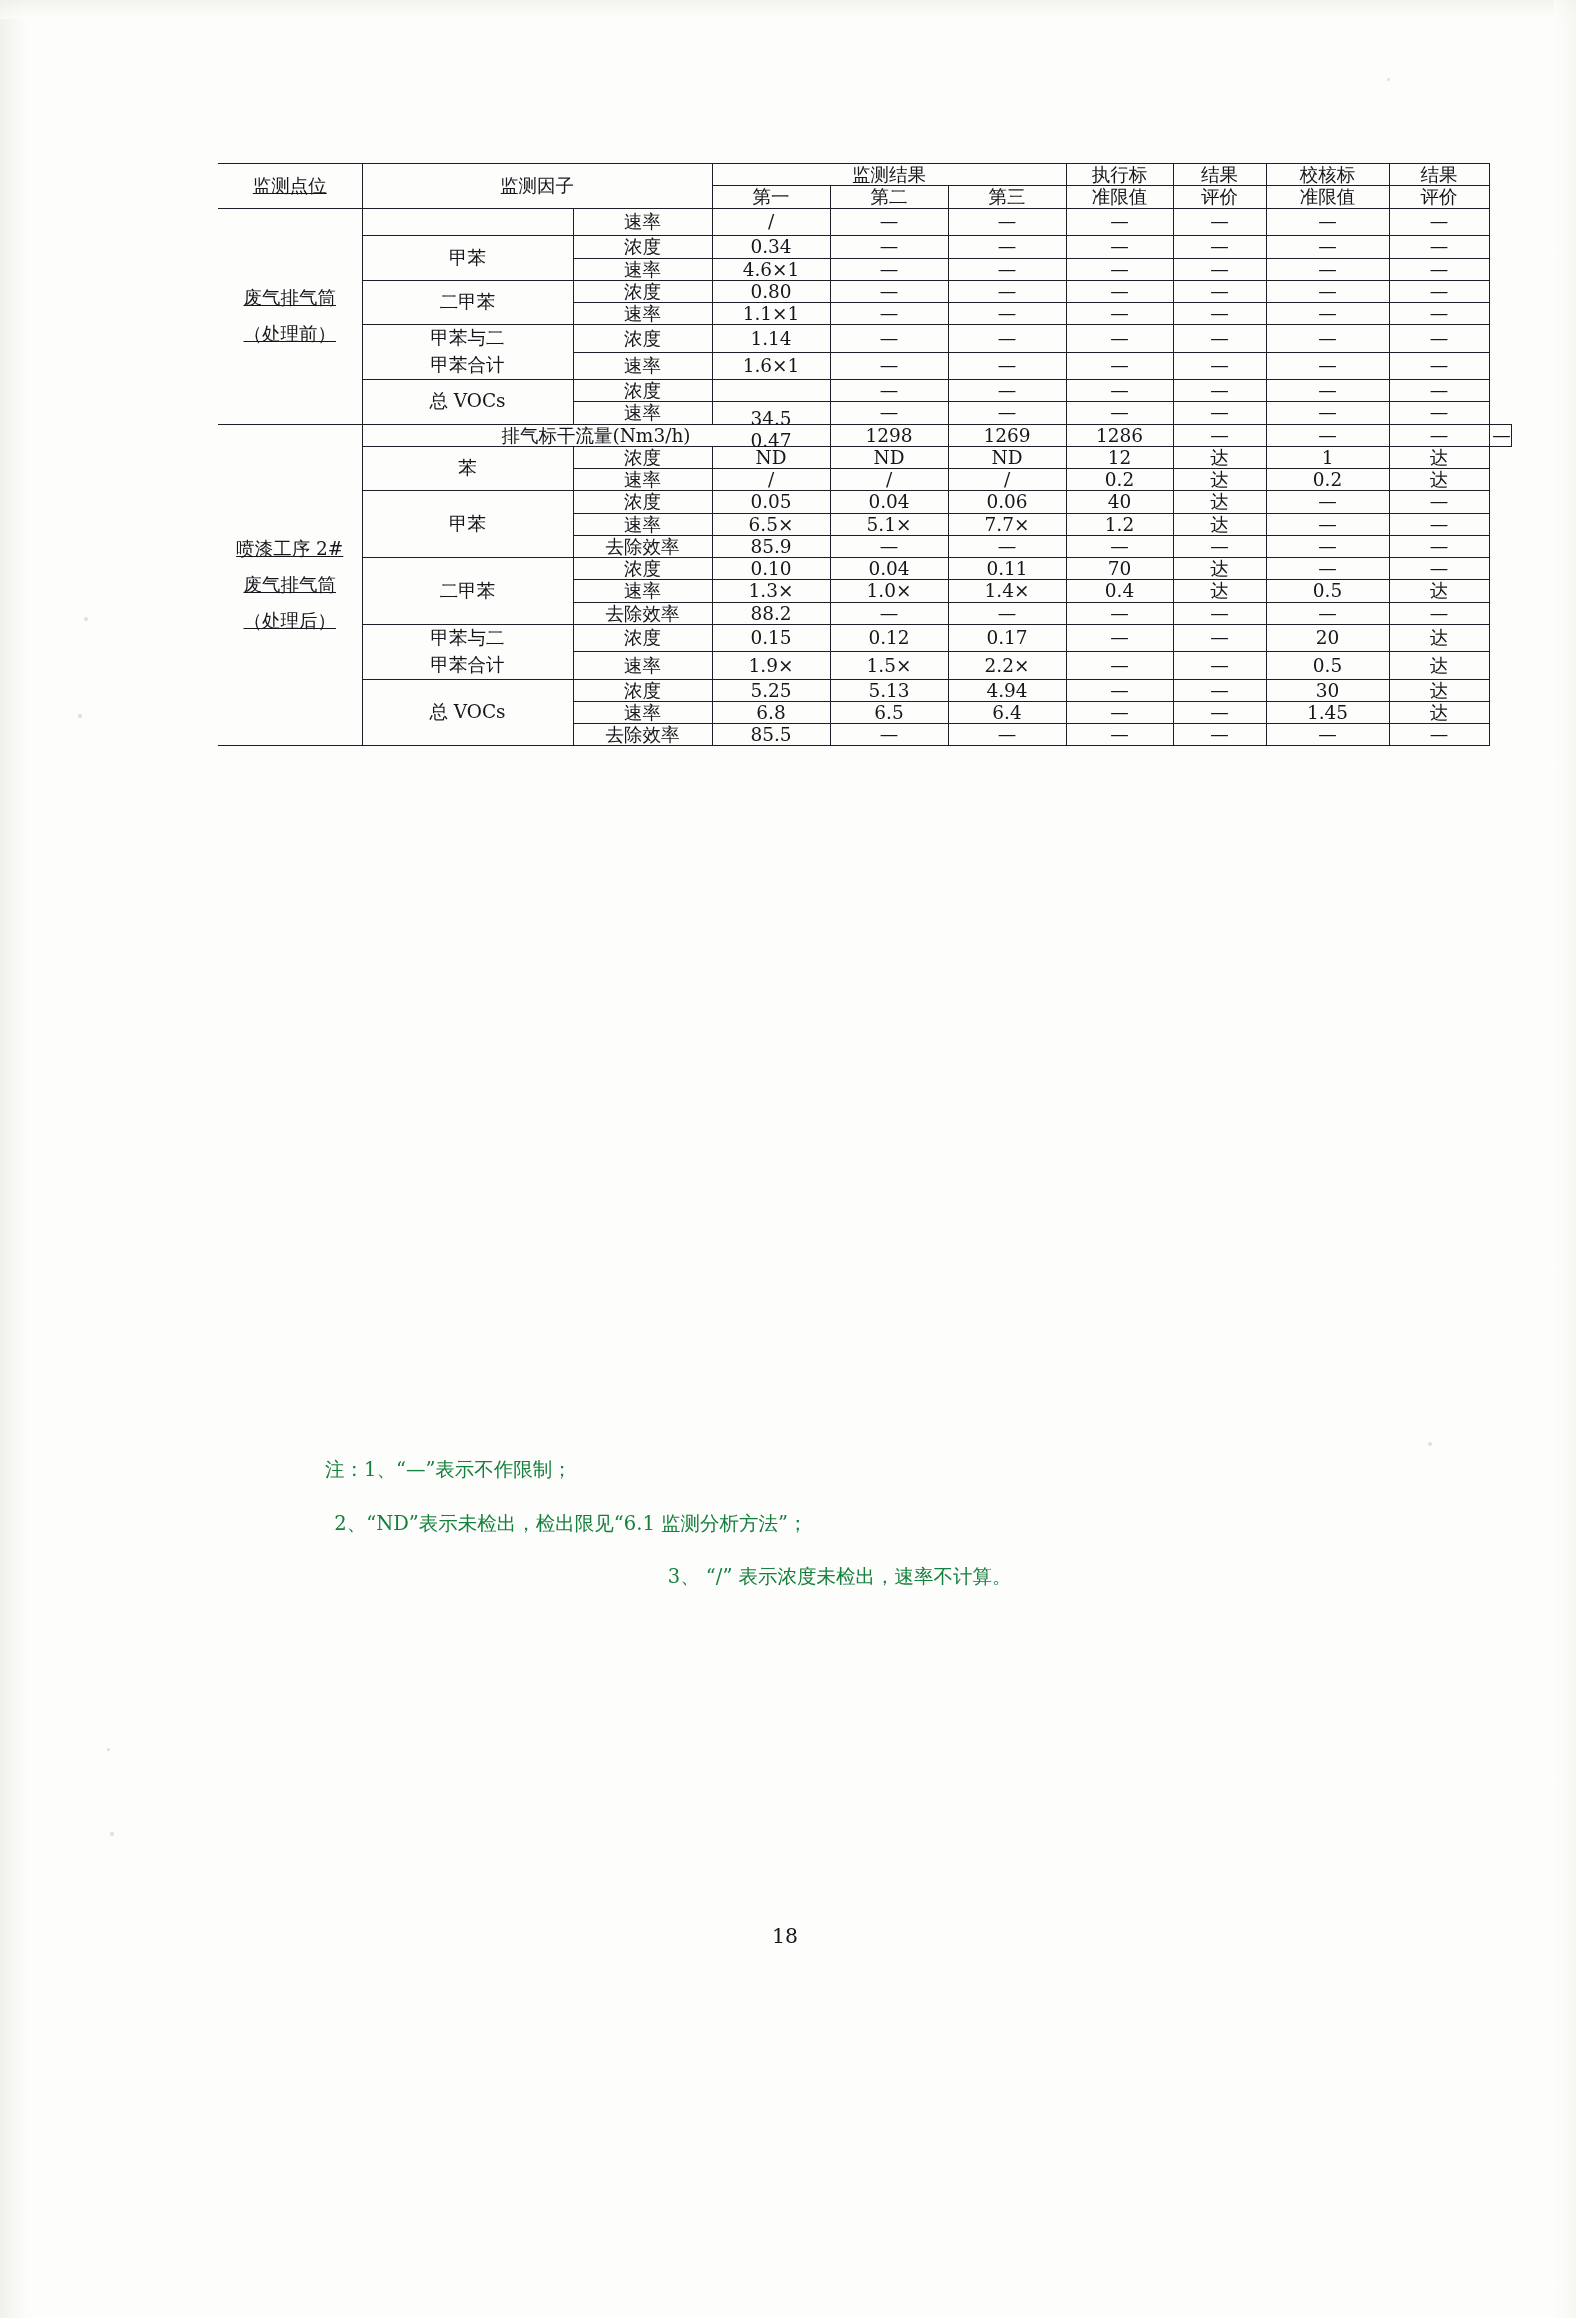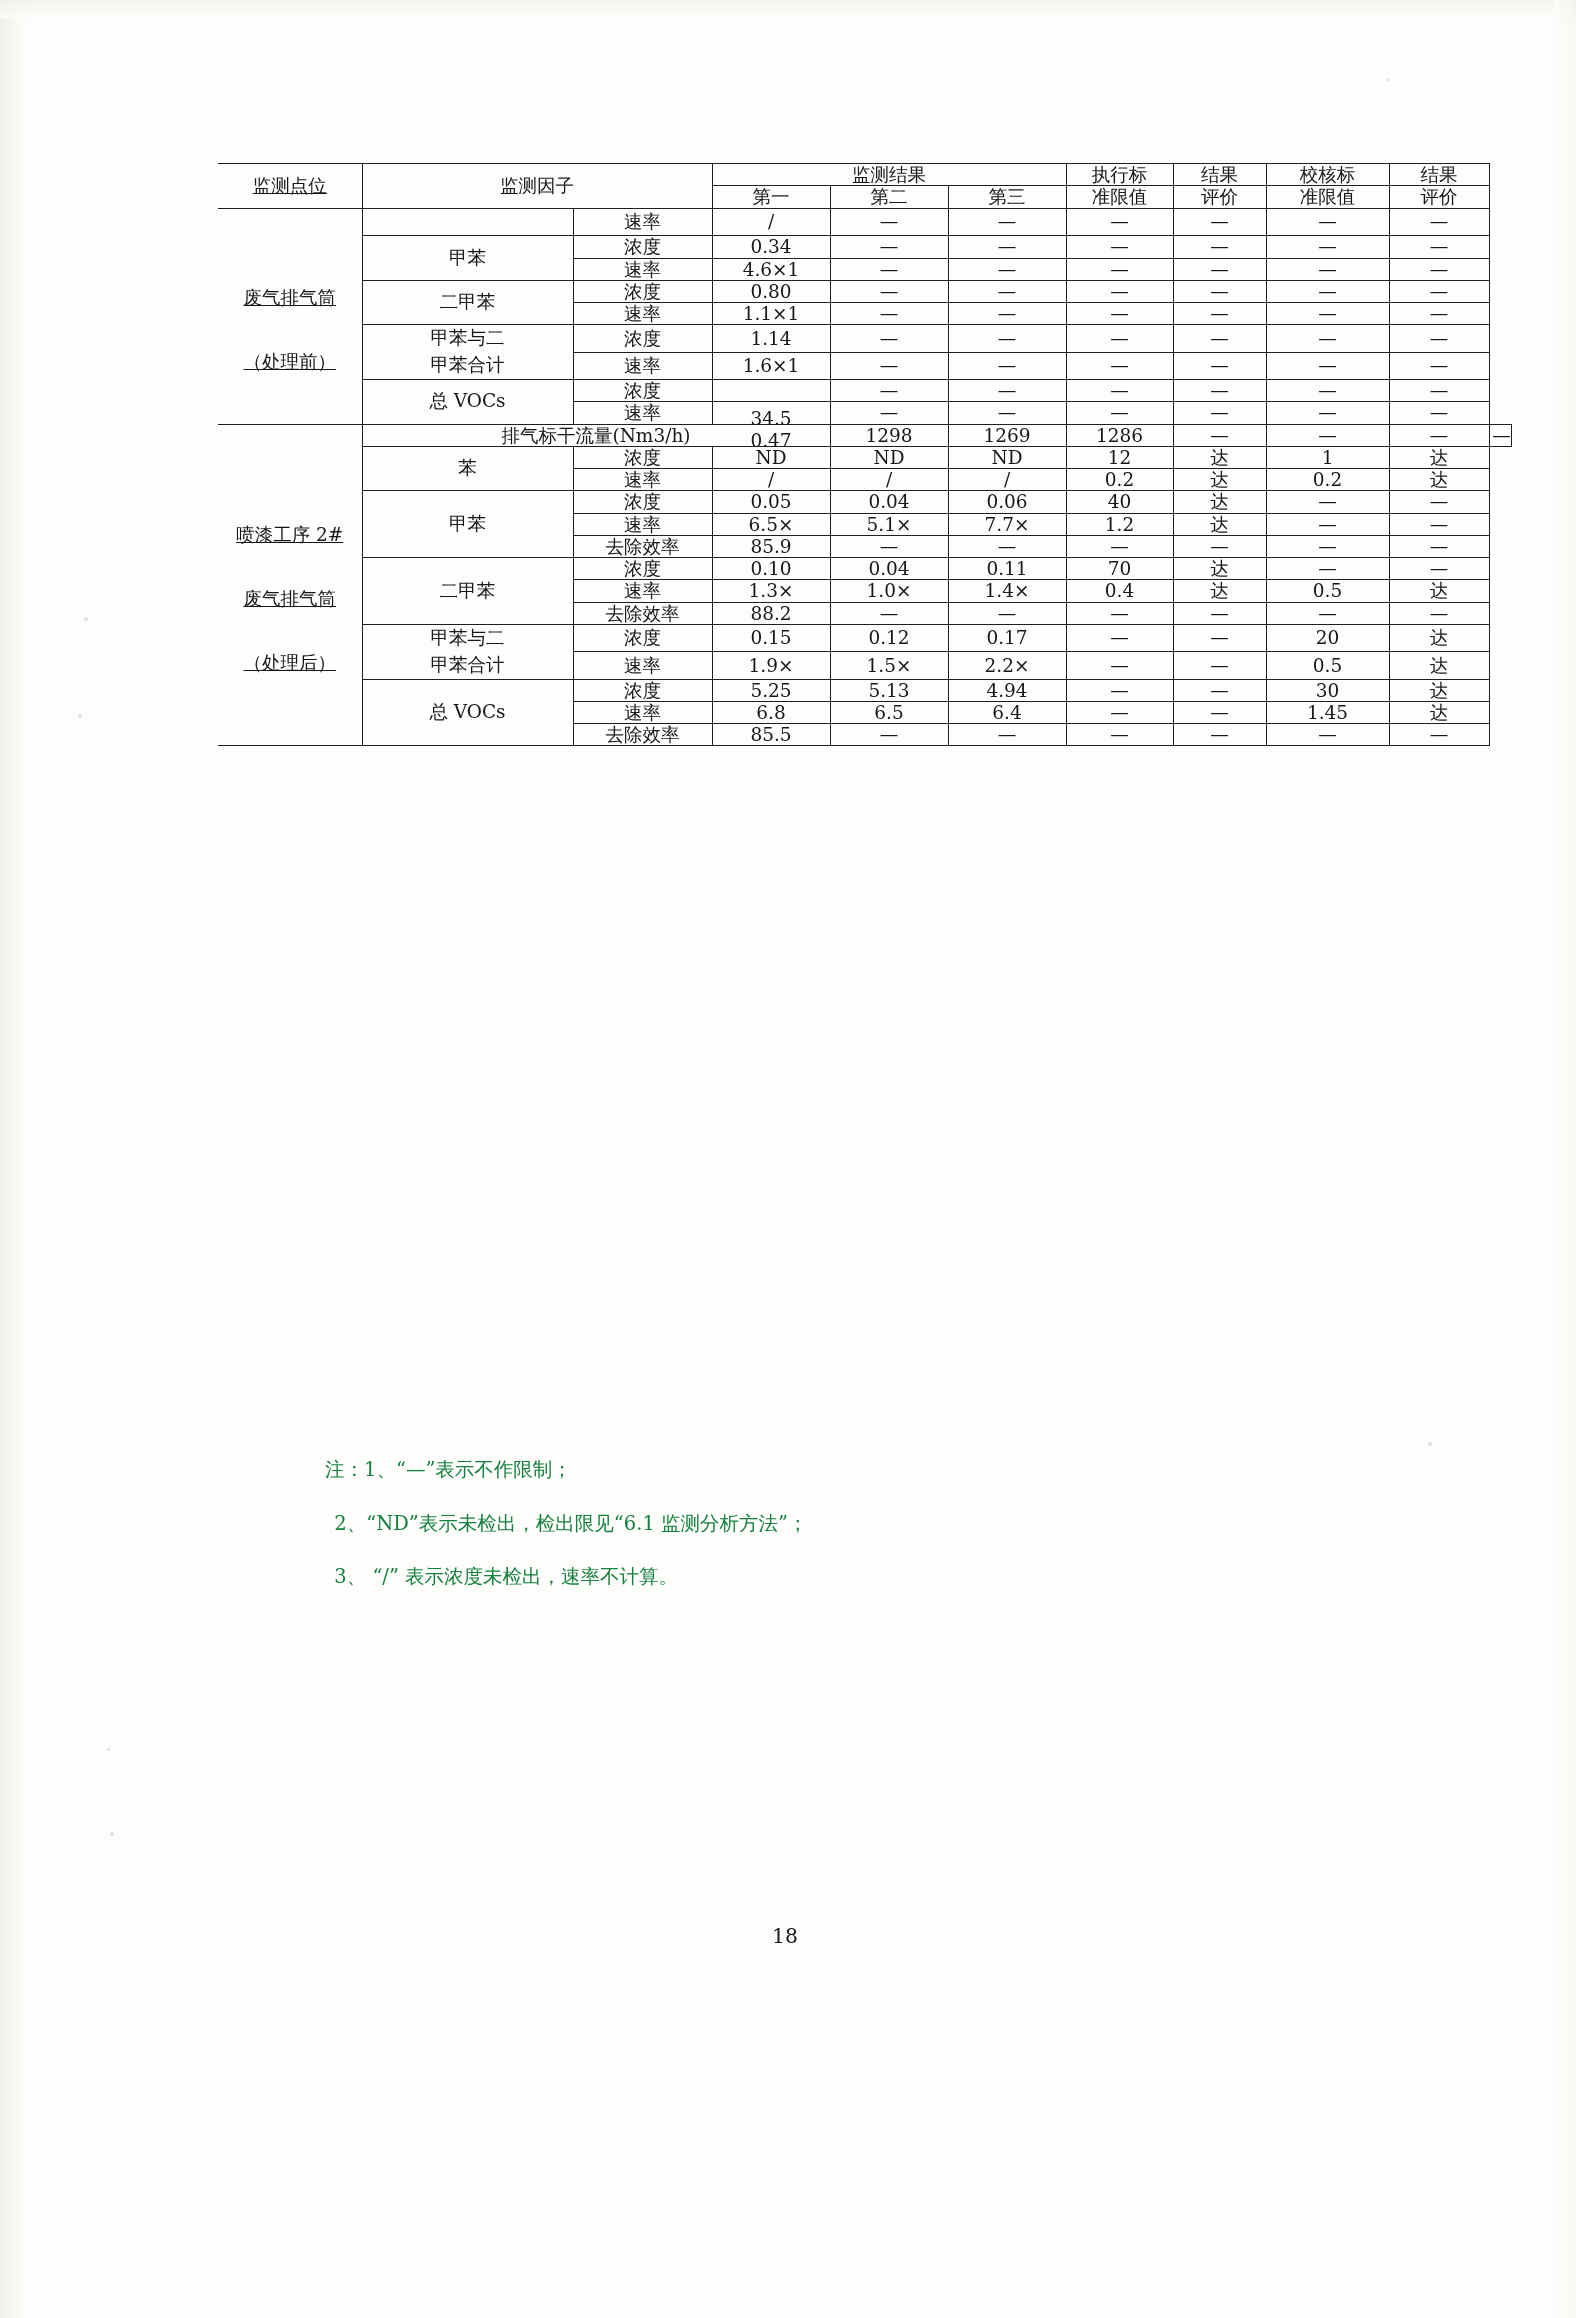--- a/index.html
+++ b/index.html
@@ -35,37 +35,37 @@
     font-weight:400;
     font-size:18.5px;
     color:#16161c;
   }
   
   table.report tr > td.site-col,
   table.report tr > th.site-col{border-left:none;text-decoration:underline;}
   .hdr{font-size:19px;}
   .nowrap{white-space:nowrap;}
   .site-col{ text-align:center; font-size:19px; line-height:1.95; }
-  .site-col div{white-space:nowrap;margin-top:28px;}
+  .site-col div{white-space:nowrap;}
   .factor-col{font-size:19px;line-height:1.45;}
   .factor-col div{white-space:nowrap;}
   .metric-col{font-size:18.5px;}
   .val{font-size:18.5px;}
   .dash{font-size:18.5px;letter-spacing:0;}
   .shift-down{position:relative;top:28px;}
 
   
   .notes{
     position:absolute;left:325px;top:1460px;width:1020px;
     font-size:19.5px;line-height:1.0;color:#15803d;
   }
   .notes p{margin:0 0 34px 0;white-space:nowrap;}
   .notes p.n1{margin-left:0;}
   .notes p.n2{margin-left:9.3px;margin-top:32px;}
-  .notes p.n3{margin-left:9.3px;}
+  .notes p.n3{margin-left:9.3px;text-align:center;}
 
   
   .pageno{
     position:absolute;left:0;top:1924px;width:1500px;
     text-align:center;font-size:20.4px;color:#17171d;
     padding-left:70px;box-sizing:border-box;
   }
 
   
   .speck{position:absolute;background:#c9c9c2;border-radius:50%;opacity:.55;}

